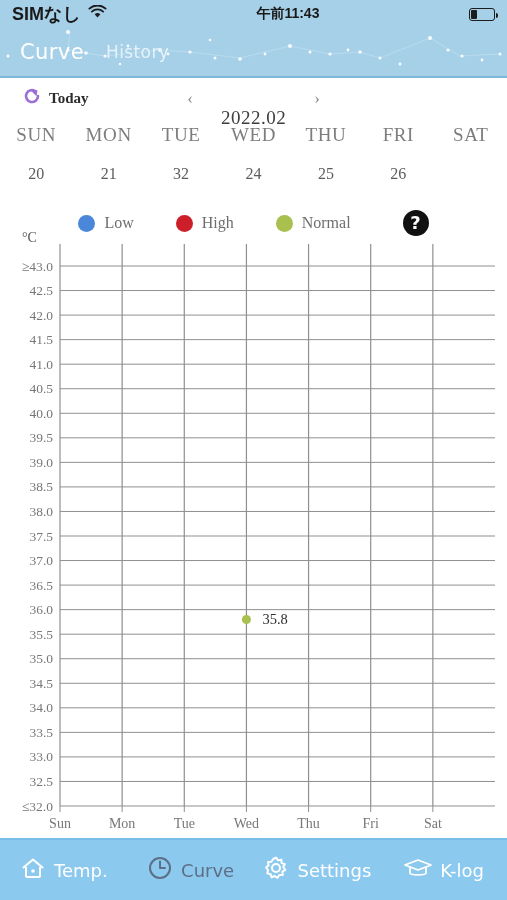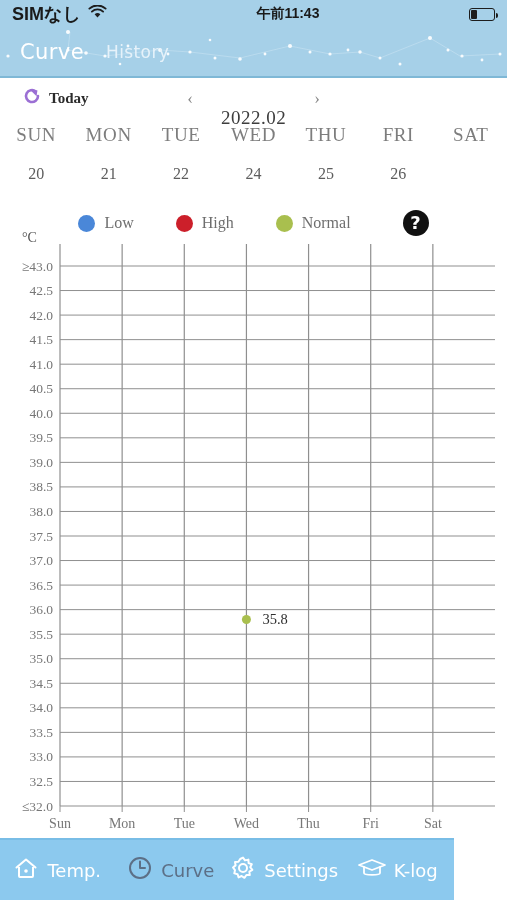--- a/index.html
+++ b/index.html
@@ -159,21 +159,21 @@
   .pointlabel {
     font-family: "Liberation Serif", serif;
     font-size: 14.5px; fill: #2f2f2f;
   }
   .gridline { stroke: #8f8f8f; stroke-width: 1; }
   .gridline-v { stroke: #8f8f8f; stroke-width: 1.2; }
 
   
   .bottomnav {
     position: absolute; bottom: 0; left: 0;
-    width: 454px; height: 62px;
+    width: 507px; height: 62px;
     background: #8cc9ee;
     display: grid; grid-template-columns: repeat(4, 1fr);
     align-items: center;
     border-top: 2px solid #79bde6;
   }
   .nav-item {
     display: flex; align-items: center; justify-content: center; gap: 7px;
     cursor: pointer; height: 100%;
   }
   .nav-label {
@@ -276,21 +276,21 @@
   </div>
 
   <div class="weekdates">
     <div class="dt-cell">
         <span class="dt-num">20</span>
       </div>
     <div class="dt-cell">
         <span class="dt-num">21</span>
       </div>
     <div class="dt-cell">
-        <span class="dt-num">22</span>
+        <span class="dt-num">32</span>
       </div>
     <div class="dt-cell">
         <span class="dt-num">24</span>
       </div>
     <div class="dt-cell">
         <span class="dt-num">25</span>
       </div>
     <div class="dt-cell">
         <span class="dt-num">26</span>
       </div>

